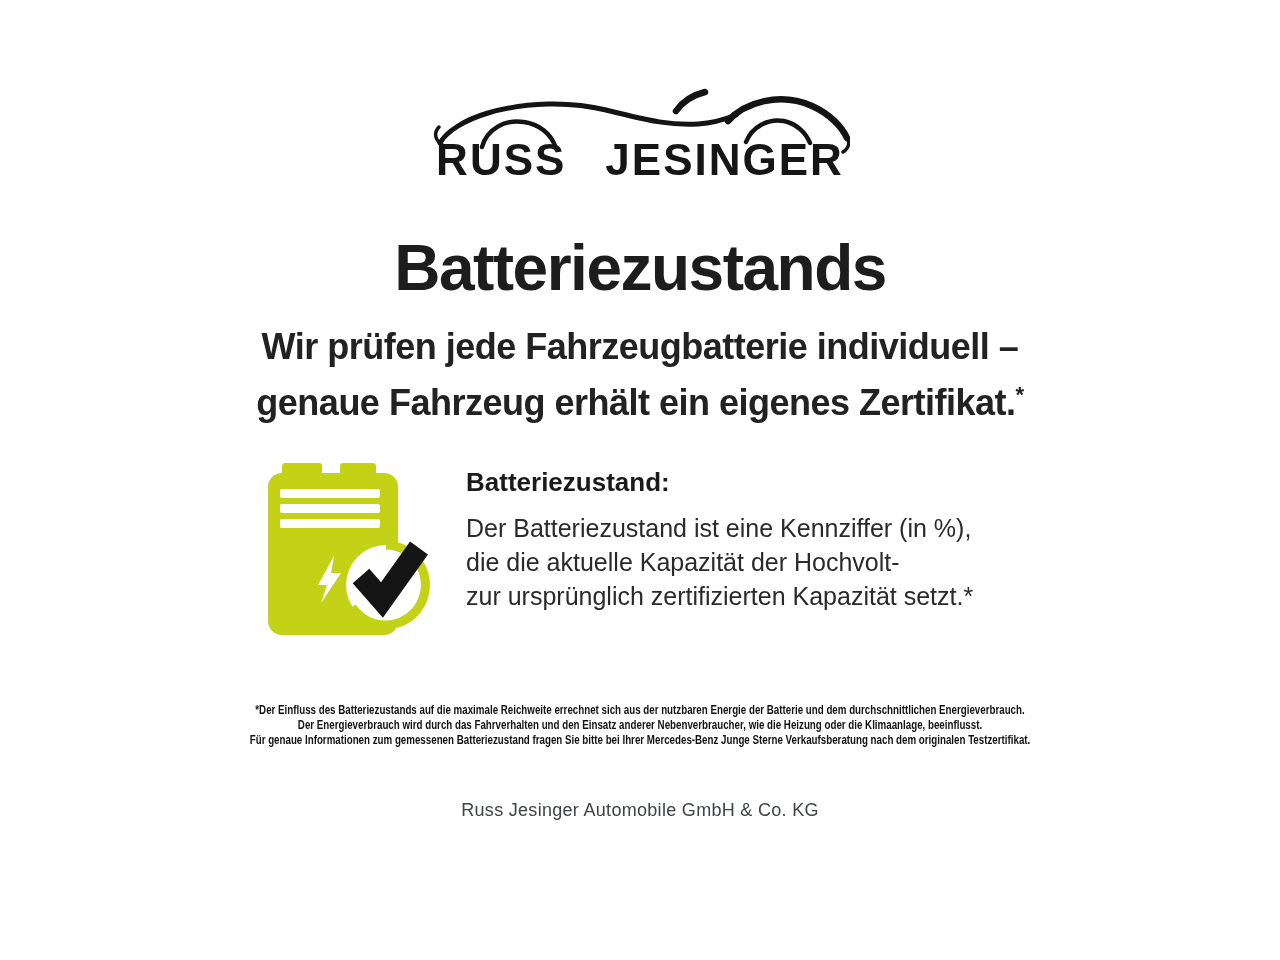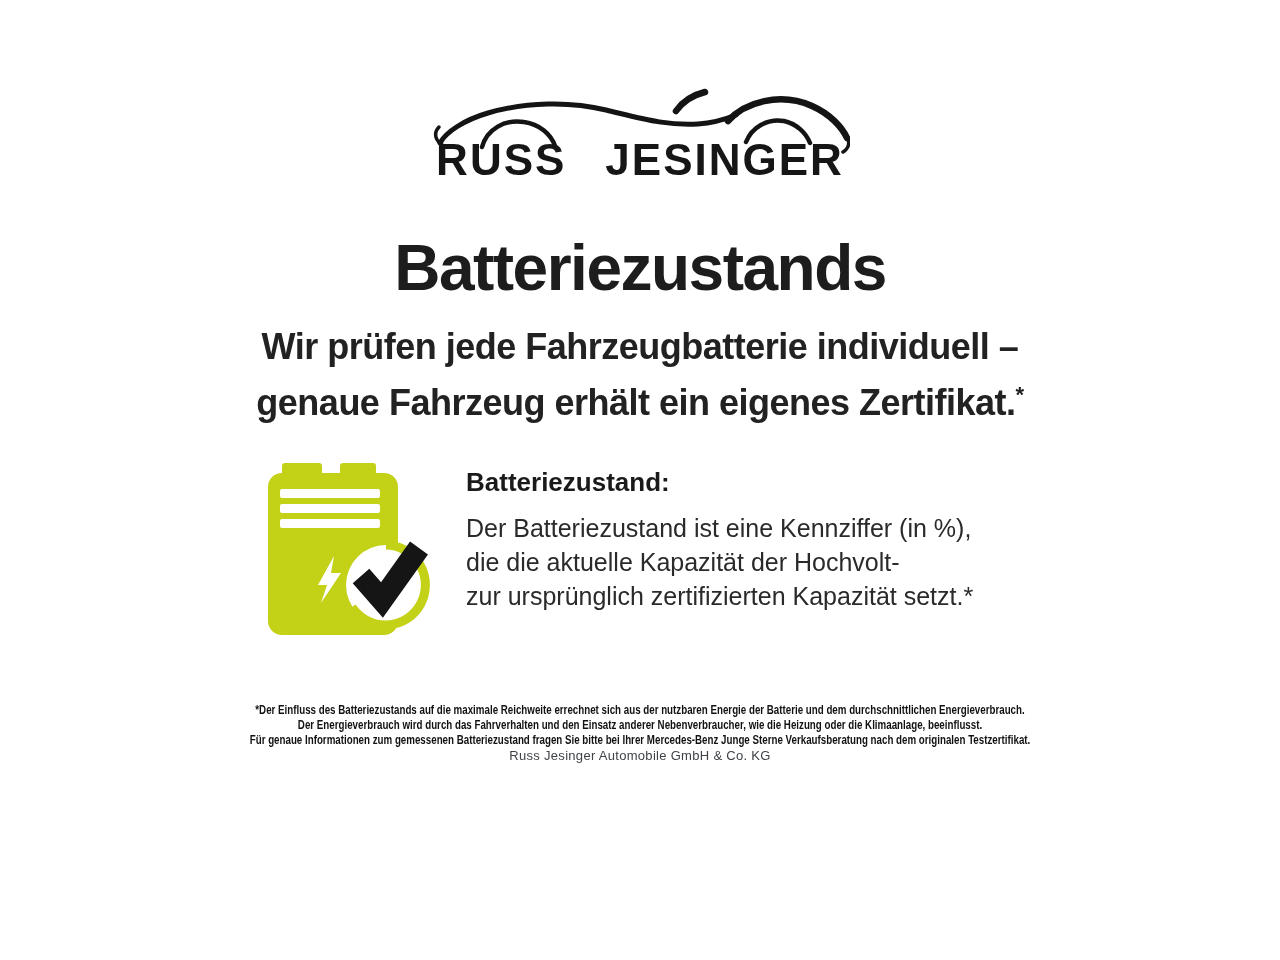--- a/index.html
+++ b/index.html
@@ -41,21 +41,21 @@
   
   .fine-print{
     margin-top:58px;text-align:center;color:#121212;
     font-size:12.5px;font-weight:700;line-height:15px;
     transform:scaleX(0.78);transform-origin:center;
     width:1280px;
   }
   .fine-print div{white-space:nowrap;}
 
   
-  .footer{font-size:13px;color:var(--footer-ink);letter-spacing:0.3px;}
+  .footer{margin-top:52px;font-size:18px;color:var(--footer-ink);letter-spacing:0.3px;}
 </style>
 </head>
 <body>
 
 <div class="page">
 
   <div class="logo">
     <span>
       <svg viewBox="0 0 420 82" width="420" height="82" aria-hidden="true">
         <g fill="none" stroke="#141414" stroke-linecap="round">

